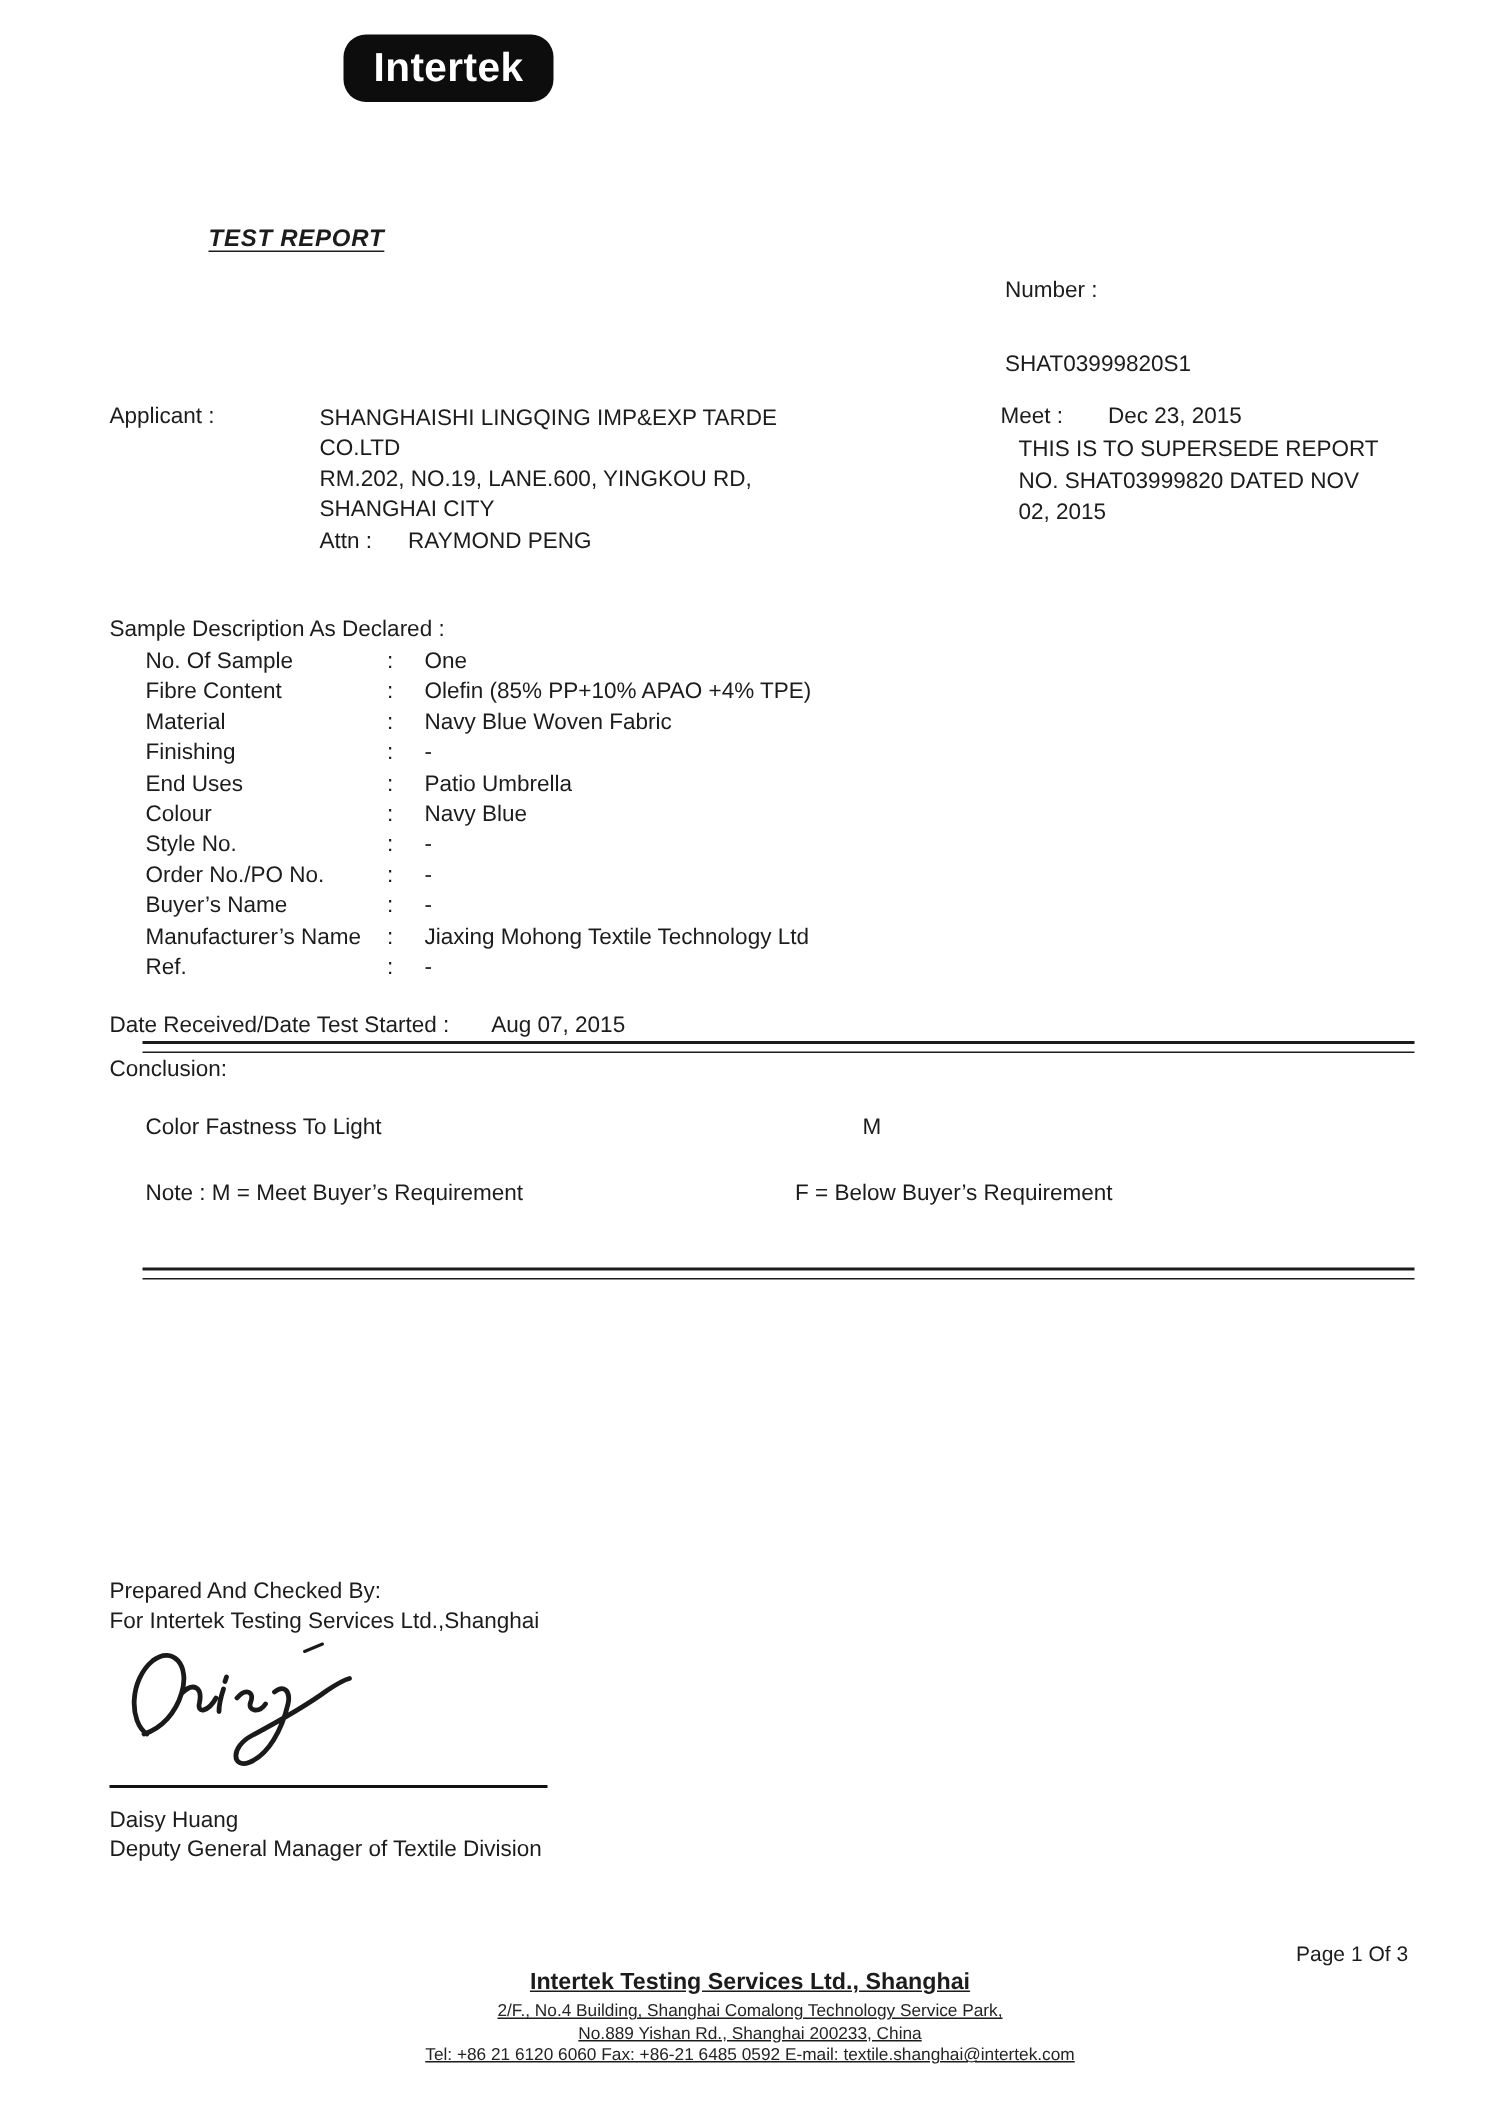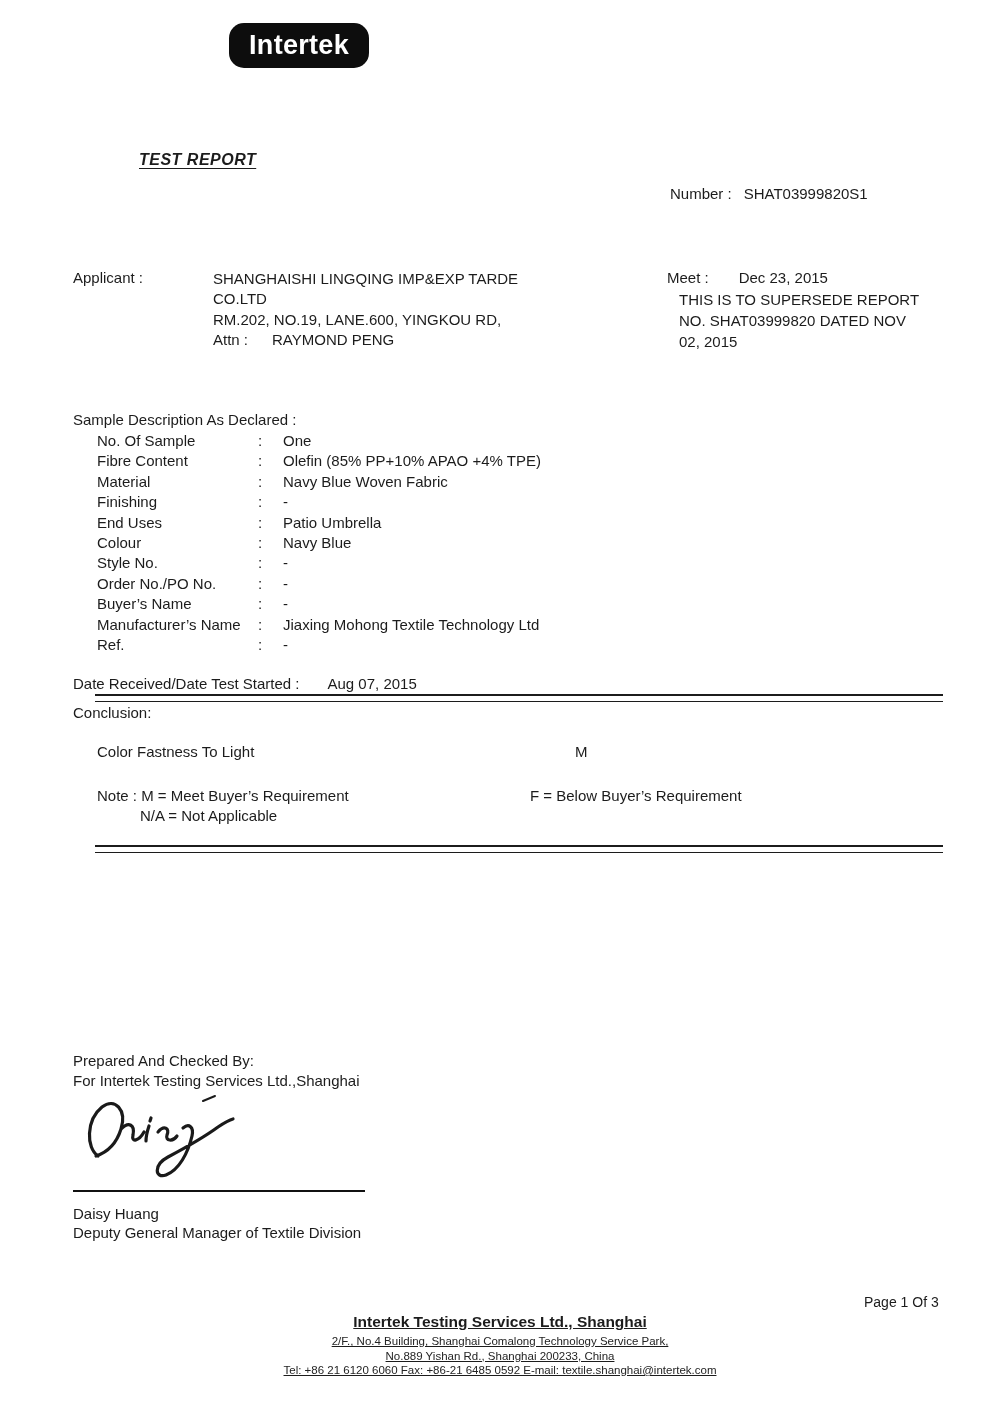--- a/index.html
+++ b/index.html
@@ -24,21 +24,21 @@
   .logo span { color: #ffffff; font-weight: bold; font-size: 27px; letter-spacing: .3px; }
 
   
   .report-title {
     position: absolute; left: 139px; top: 151px;
     font-size: 16px; font-weight: bold;
     text-decoration: underline; text-underline-offset: 3px;
     letter-spacing: .5px;
     font-style: italic;
   }
-  .number-row { position: absolute; left: 670px; top: 185px; display: flex; gap: 12px; }
+  .number-row { position: absolute; left: 670px; top: 185px; display: flex; gap: 32px; flex-direction: column; }
 
   
   .applicant-label { position: absolute; left: 73px; top: 269px; }
   .applicant-address { position: absolute; left: 213px; top: 269px; line-height: 20.4px; }
   .attn-line { display: flex; gap: 24px; }
   .date-row { position: absolute; left: 667px; top: 269px; display: flex; gap: 30px; }
   .supersede { position: absolute; left: 679px; top: 289px; line-height: 21px; width: 265px; }
 
   
   .sample-heading { position: absolute; left: 73px; top: 411px; }
@@ -94,20 +94,21 @@
   <div class="number-row">
     <span>Number :</span>
     <span>SHAT03999820S1</span>
   </div>
 
   <div class="applicant-label">Applicant :</div>
   <div class="applicant-address">
     <div>SHANGHAISHI LINGQING IMP&amp;EXP TARDE</div>
     <div>CO.LTD</div>
     <div>RM.202, NO.19, LANE.600, YINGKOU RD,</div>
+    <div>SHANGHAI CITY</div>
     <div class="attn-line">
       <span>Attn :</span>
       <span>RAYMOND PENG</span>
     </div>
   </div>
 
   <div class="date-row">
     <span>Meet :</span>
     <span>Dec 23, 2015</span>
   </div>
@@ -184,24 +185,20 @@
   <div class="rule rule-1"></div>
 
   <div class="conclusion-heading">Conclusion:</div>
   <div class="test-name">Color Fastness To Light</div>
   <div class="test-result">M</div>
 
   <div class="note">
     <div class="note-row">
       <span>Note : M = Meet Buyer’s Requirement</span>
       <span class="note-right">F = Below Buyer’s Requirement</span>
-    </div>
-    <div class="note-row">
-      <span class="indent-na">N/A = Not Applicable</span>
-      <span class="note-right"></span>
     </div>
   </div>
 
   <div class="rule rule-2"></div>
 
   <div class="prepared">
     <div>Prepared And Checked By:</div>
     <div>For Intertek Testing Services Ltd.,Shanghai</div>
   </div>
 

